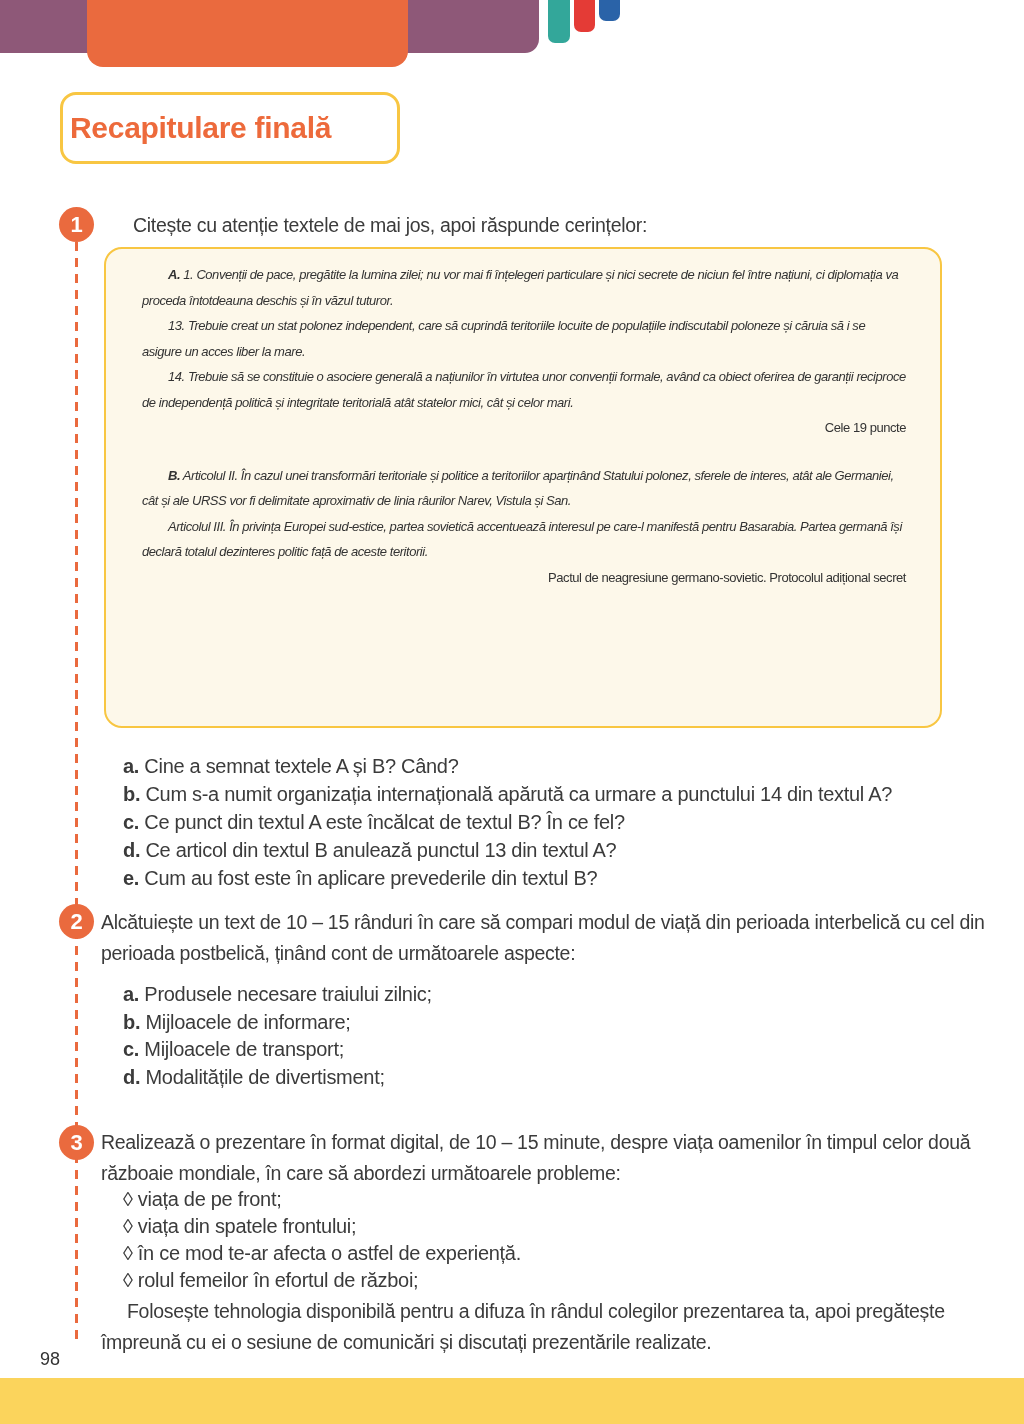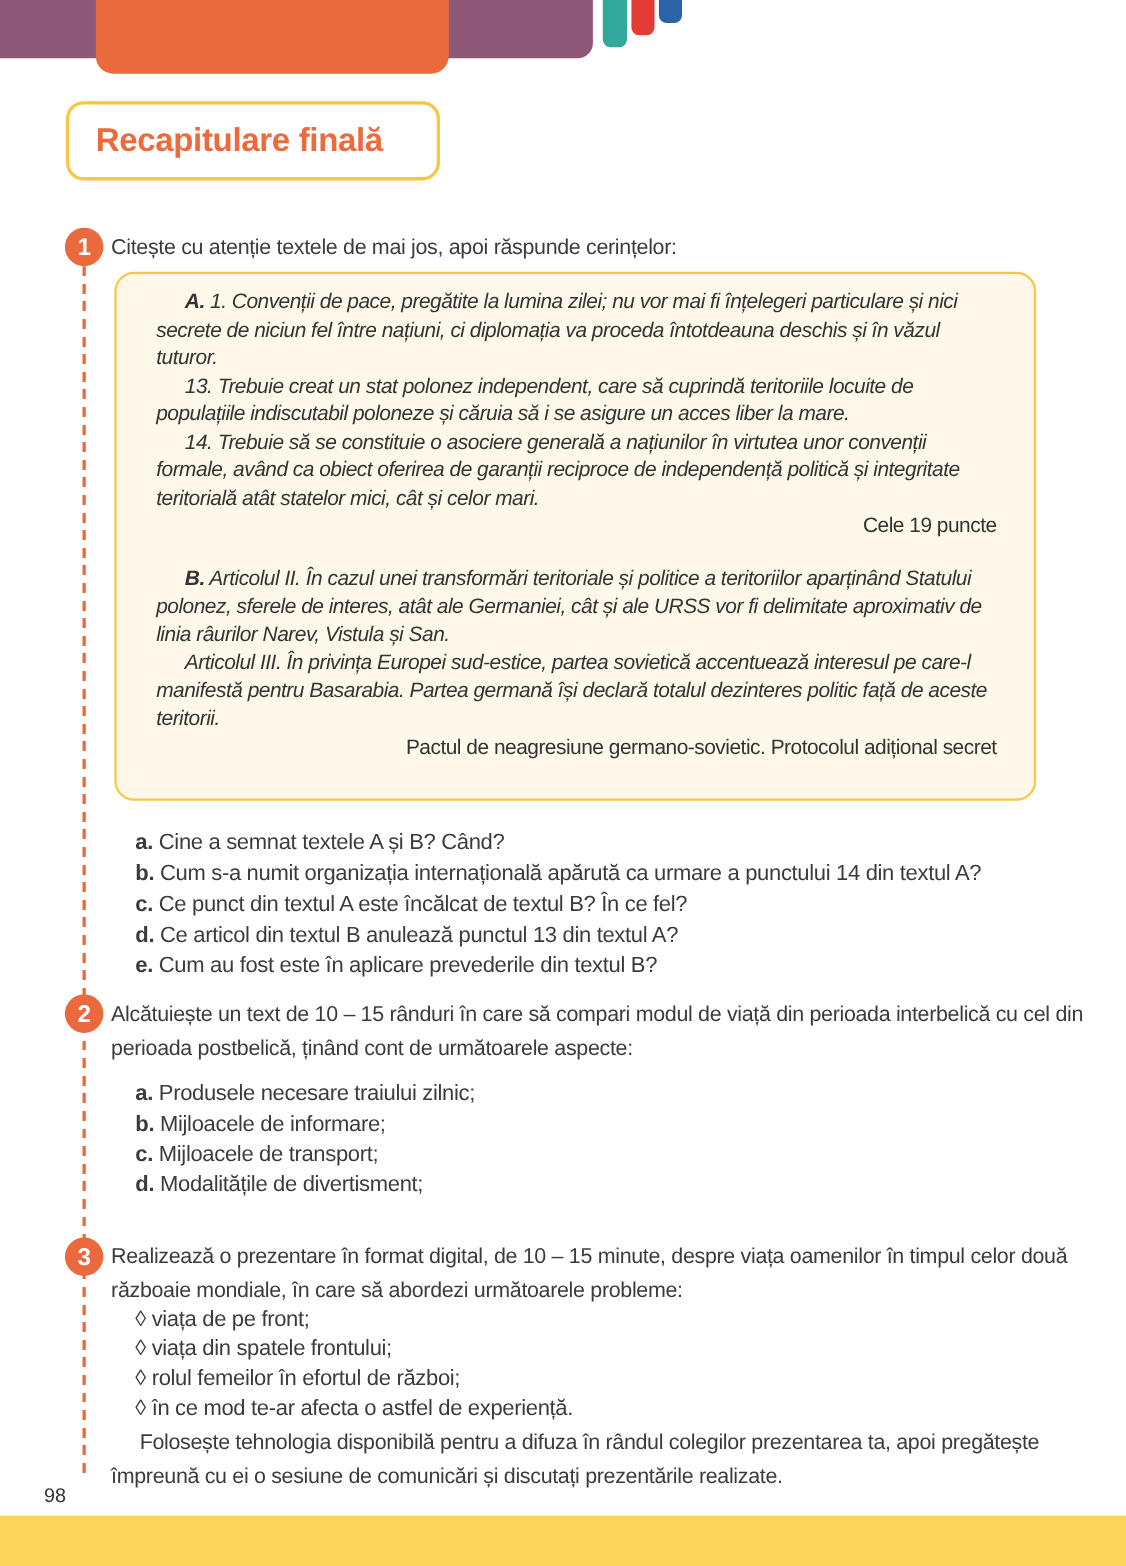--- a/index.html
+++ b/index.html
@@ -15,37 +15,37 @@
     background:#ea6a3e;border-radius:0 0 16px 16px;}
   .hdr-teal{position:absolute;left:548px;top:0;width:22px;height:43px;
     background:#33a79a;border-radius:0 0 7px 7px;}
   .hdr-red{position:absolute;left:574px;top:0;width:21px;height:32px;
     background:#e43b36;border-radius:0 0 7px 7px;}
   .hdr-blue{position:absolute;left:599px;top:0;width:21px;height:21px;
     background:#2a63a8;border-radius:0 0 7px 7px;}
   
   .title-box{position:absolute;left:60px;top:92px;width:340px;height:72px;
     border:3px solid #f8c642;border-radius:16px;background:#fff;
-    display:flex;align-items:center;box-sizing:border-box;padding-left:24px;}
+    display:flex;align-items:center;box-sizing:border-box;padding-left:7px;}
   .title-box h1{margin:0;font-size:30px;font-weight:bold;color:#ed6a3b;letter-spacing:-0.3px;}
   
   .guide-line{position:absolute;left:75px;top:242px;width:3px;height:1103px;
     background:repeating-linear-gradient(to bottom,#ea6a3e 0 9px,transparent 9px 16px);z-index:0;}
   .ex-circle{position:absolute;left:59px;width:35px;height:35px;border-radius:50%;
     background:#ea6a3e;color:#fff;font-size:22px;font-weight:bold;
     display:flex;align-items:center;justify-content:center;z-index:2;}
   .c1{top:207px;} .c2{top:904px;} .c3{top:1125px;}
   .prompt{position:absolute;left:101px;width:890px;font-size:19.5px;line-height:31px;
     letter-spacing:-0.3px;color:#3b3b3b;}
-  .p1{top:210px;} .p2{top:907px;} .p3{top:1127px;}
+  .p1{top:210px;margin-left:32px;} .p2{top:907px;} .p3{top:1127px;}
   
   .source-box{position:absolute;left:104px;top:247px;width:838px;height:481px;
     box-sizing:border-box;background:#fdf8ea;border:2.5px solid #f8c642;border-radius:18px;
     padding:13px 34px 10px 36px;overflow:hidden;}
-  .source-box p{margin:0;font-style:italic;font-size:19px;line-height:25.5px;
+  .source-box p{margin:0;font-style:italic;font-size:13px;line-height:25.5px;
     letter-spacing:-0.45px;color:#333;text-indent:26px;}
   .source-box .lead{font-weight:bold;}
   .attr{font-style:normal !important;text-align:right;text-indent:0 !important;
     font-size:17.5px;line-height:26px;letter-spacing:-0.2px;color:#333;margin-top:2px;}
   .gap-top{margin-top:22px !important;}
   
   .list{position:absolute;left:123px;width:860px;}
   .q-list{top:752px;} .q-list .row{line-height:28px;}
   .i-list{top:981px;} .i-list .row{line-height:27.5px;}
   .b-list{top:1186px;} .b-list .row{line-height:27px;}
@@ -109,20 +109,20 @@
 </div>
 
 <div class="ex-circle c3">
   <span>3</span>
 </div>
 <div class="prompt p3">Realizează o prezentare în format digital, de 10 – 15 minute, despre viața oamenilor în timpul celor două războaie mondiale, în care să abordezi următoarele probleme:</div>
 
 <div class="list b-list">
   <div class="row"><span class="mk">◊</span> <span>viața de pe front;</span></div>
   <div class="row"><span class="mk">◊</span> <span>viața din spatele frontului;</span></div>
+  <div class="row"><span class="mk">◊</span> <span>în ce mod te-ar afecta o astfel de experiență.</span></div>
   <div class="row"><span class="mk">◊</span> <span>rolul femeilor în efortul de război;</span></div>
-  <div class="row"><span class="mk">◊</span> <span>în ce mod te-ar afecta o astfel de experiență.</span></div>
 </div>
 
 <div class="closing">Folosește tehnologia disponibilă pentru a difuza în rândul colegilor prezentarea ta, apoi pregătește împreună cu ei o sesiune de comunicări și discutați prezentările realizate.</div>
 
 <div class="page-num">98</div>
 <div class="bottom-bar"></div>
 
 </body></html>

